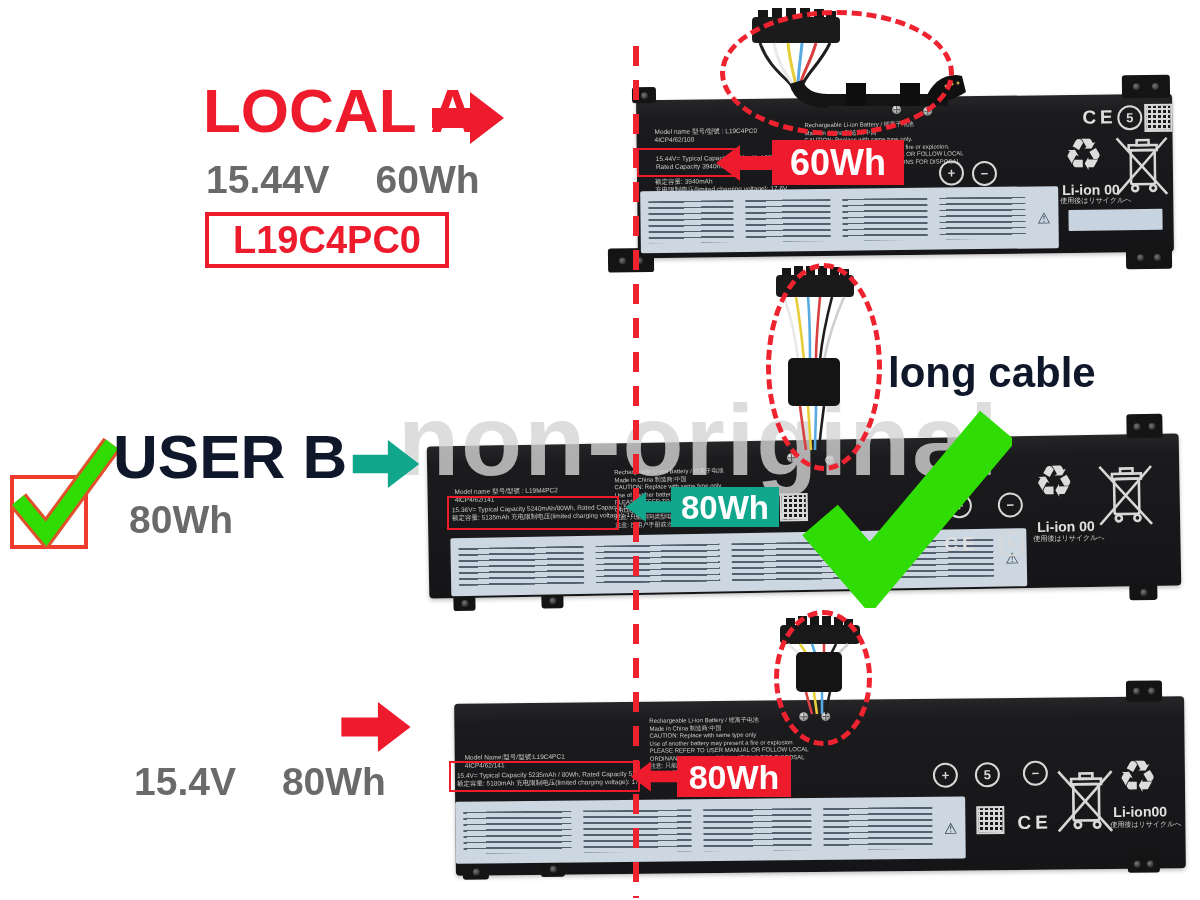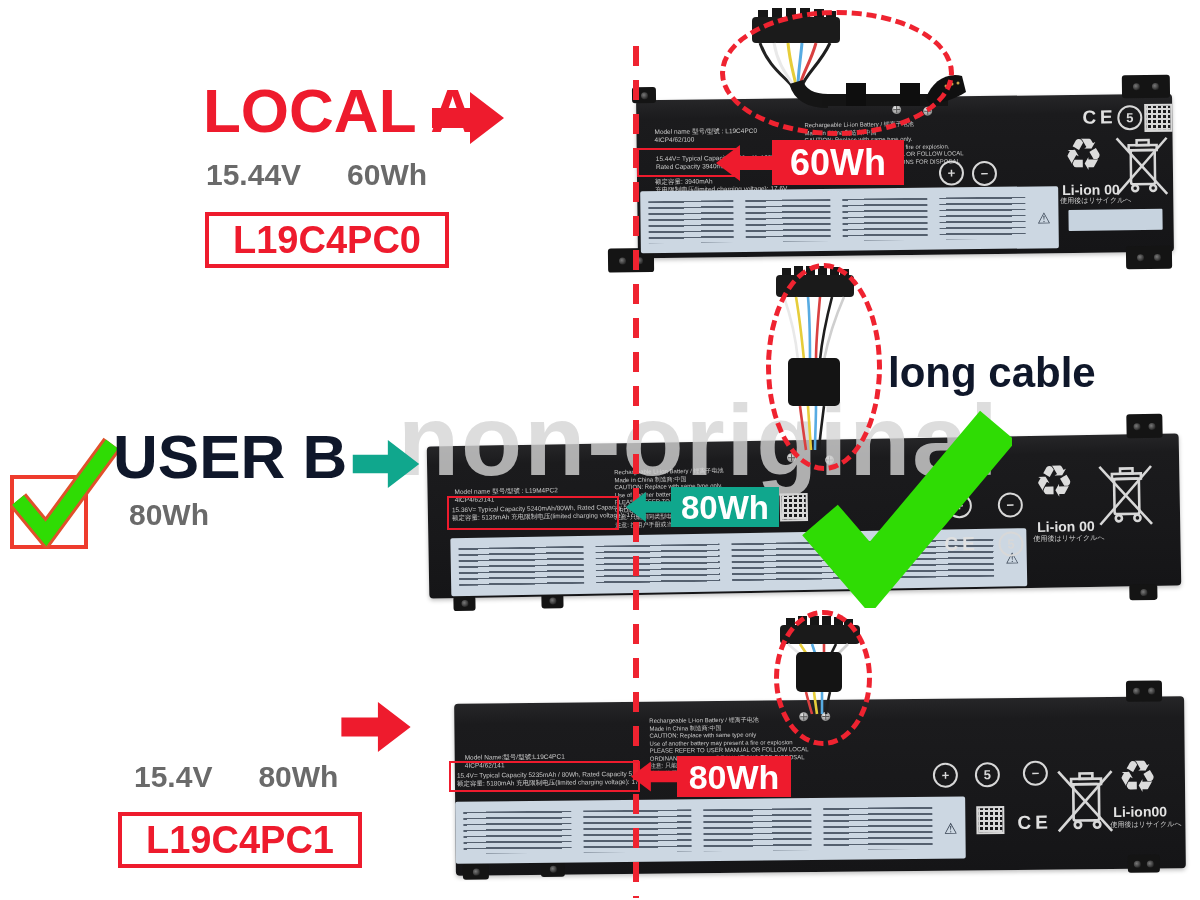--- a/index.html
+++ b/index.html
@@ -3,21 +3,21 @@
 <meta charset="utf-8">
 <style>
   html,body{margin:0;padding:0;background:#fff;}
   #canvas{position:relative;width:1200px;height:900px;background:#fff;overflow:hidden;
           font-family:"Liberation Sans","DejaVu Sans",sans-serif;}
   .abs{position:absolute;}
 
   
   .type-title{font-weight:bold;font-size:62px;letter-spacing:0px;line-height:1;}
   .red-t{color:#ee1b2d;} .teal-t{color:#0f172a;}
-  .specs{font-weight:bold;font-size:30px;color:#6a6a6a;display:flex;gap:46px;line-height:1;}
+  .specs{font-weight:bold;font-size:39px;color:#6a6a6a;display:flex;gap:46px;line-height:1;}
   .codebox{border:4px solid #ee1b2d;color:#ee1b2d;font-weight:bold;font-size:38px;
            padding:5px 24px;line-height:1;display:inline-block;background:#fff;}
   .codebox.teal-b{border-color:#10a78d;color:#10a78d;}
   .cable-note{font-weight:bold;font-size:42px;line-height:1;}
 
   
   .battery{position:absolute;background:linear-gradient(180deg,#262628 0%,#1b1b1d 12%,#18181a 60%,#151517 100%);
            border-radius:4px;box-shadow:0 2px 4px rgba(0,0,0,.25);}
   .tab{position:absolute;background:#141414;border-radius:3px;display:flex;align-items:center;justify-content:space-evenly;}
   .hole{width:7px;height:7px;border-radius:50%;background:radial-gradient(circle at 40% 40%,#7a7a7a,#2a2a2a 70%);}
@@ -395,21 +395,20 @@
     <span>80Wh</span>
   </div>
 
   <svg class="abs" style="left:338px;top:702px;" width="76" height="50" viewBox="0 0 72 52">
       <path d="M0 16 H38 V0 L72 26 L38 52 V36 H0 Z" fill="#ee1b2d"></path>
     </svg>
   <div class="abs specs" style="left:134px;top:762px;">
     <span>15.4V</span>
     <span>80Wh</span>
   </div>
-  <div class="abs codebox" style="left:118px;top:812px;">L19C4PC1</div>
 
   <div class="abs cable-note teal-t" style="left:888px;top:352px;">long cable</div>
 
   <svg class="abs" style="left:800px;top:408px;" width="212" height="200" viewBox="0 0 212 200">
     <path d="M20 112 L70 170 L198 18" fill="none" stroke="#2fdc04" stroke-width="47"></path>
   </svg>
 
 </div>
 
 </body></html>

